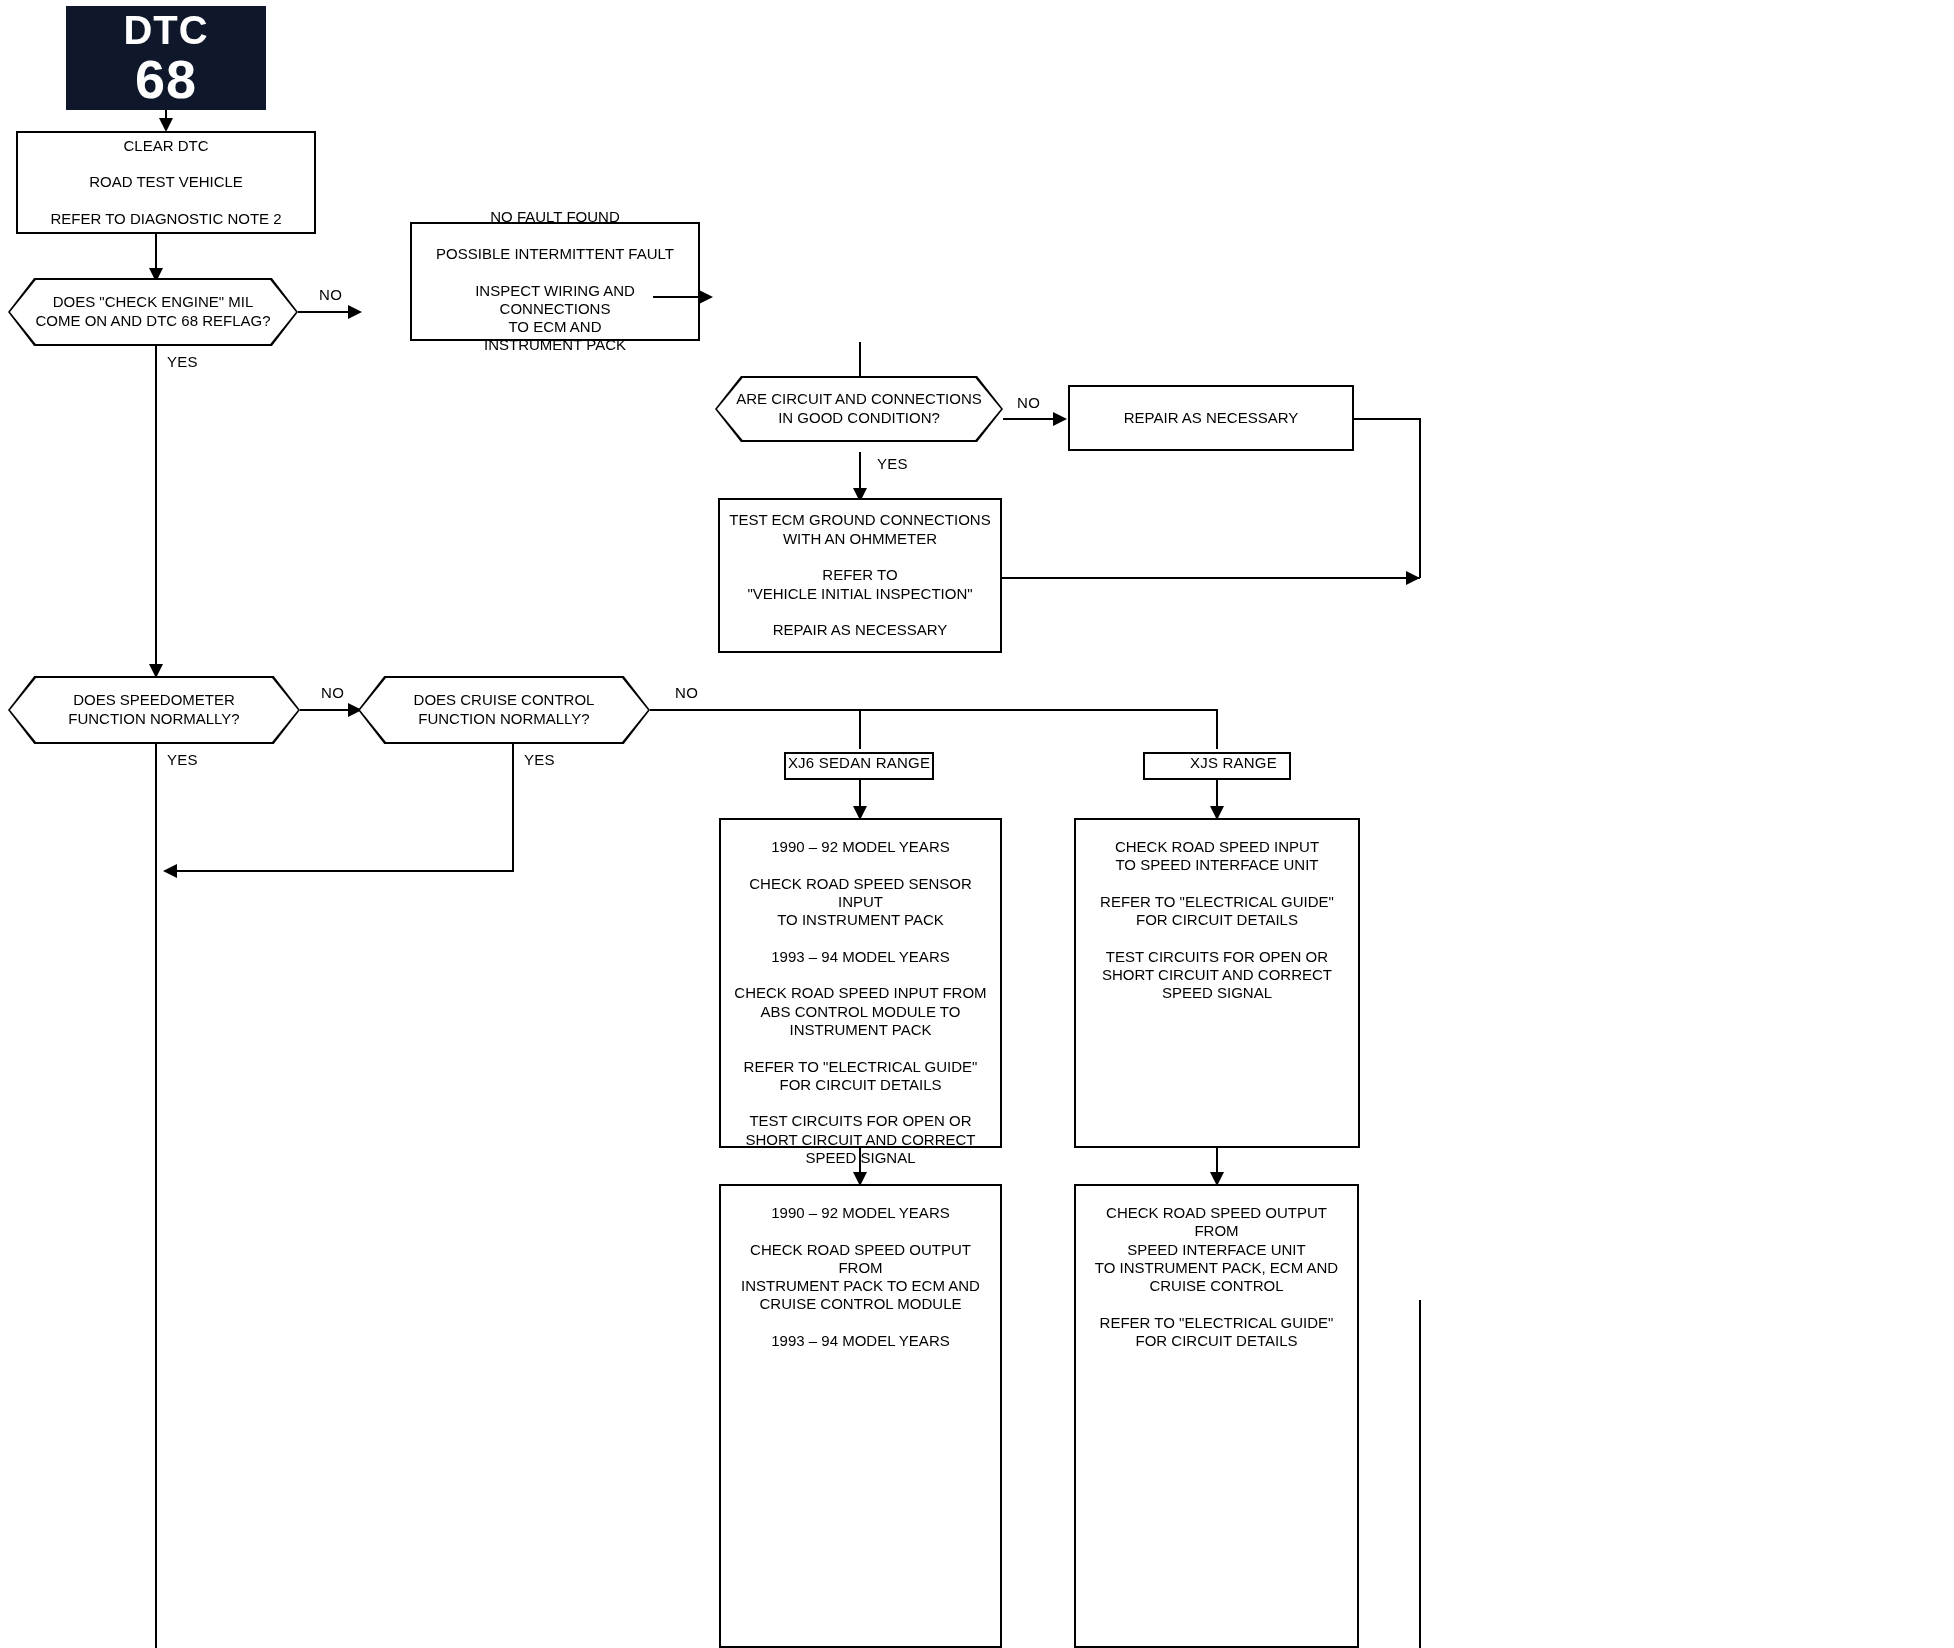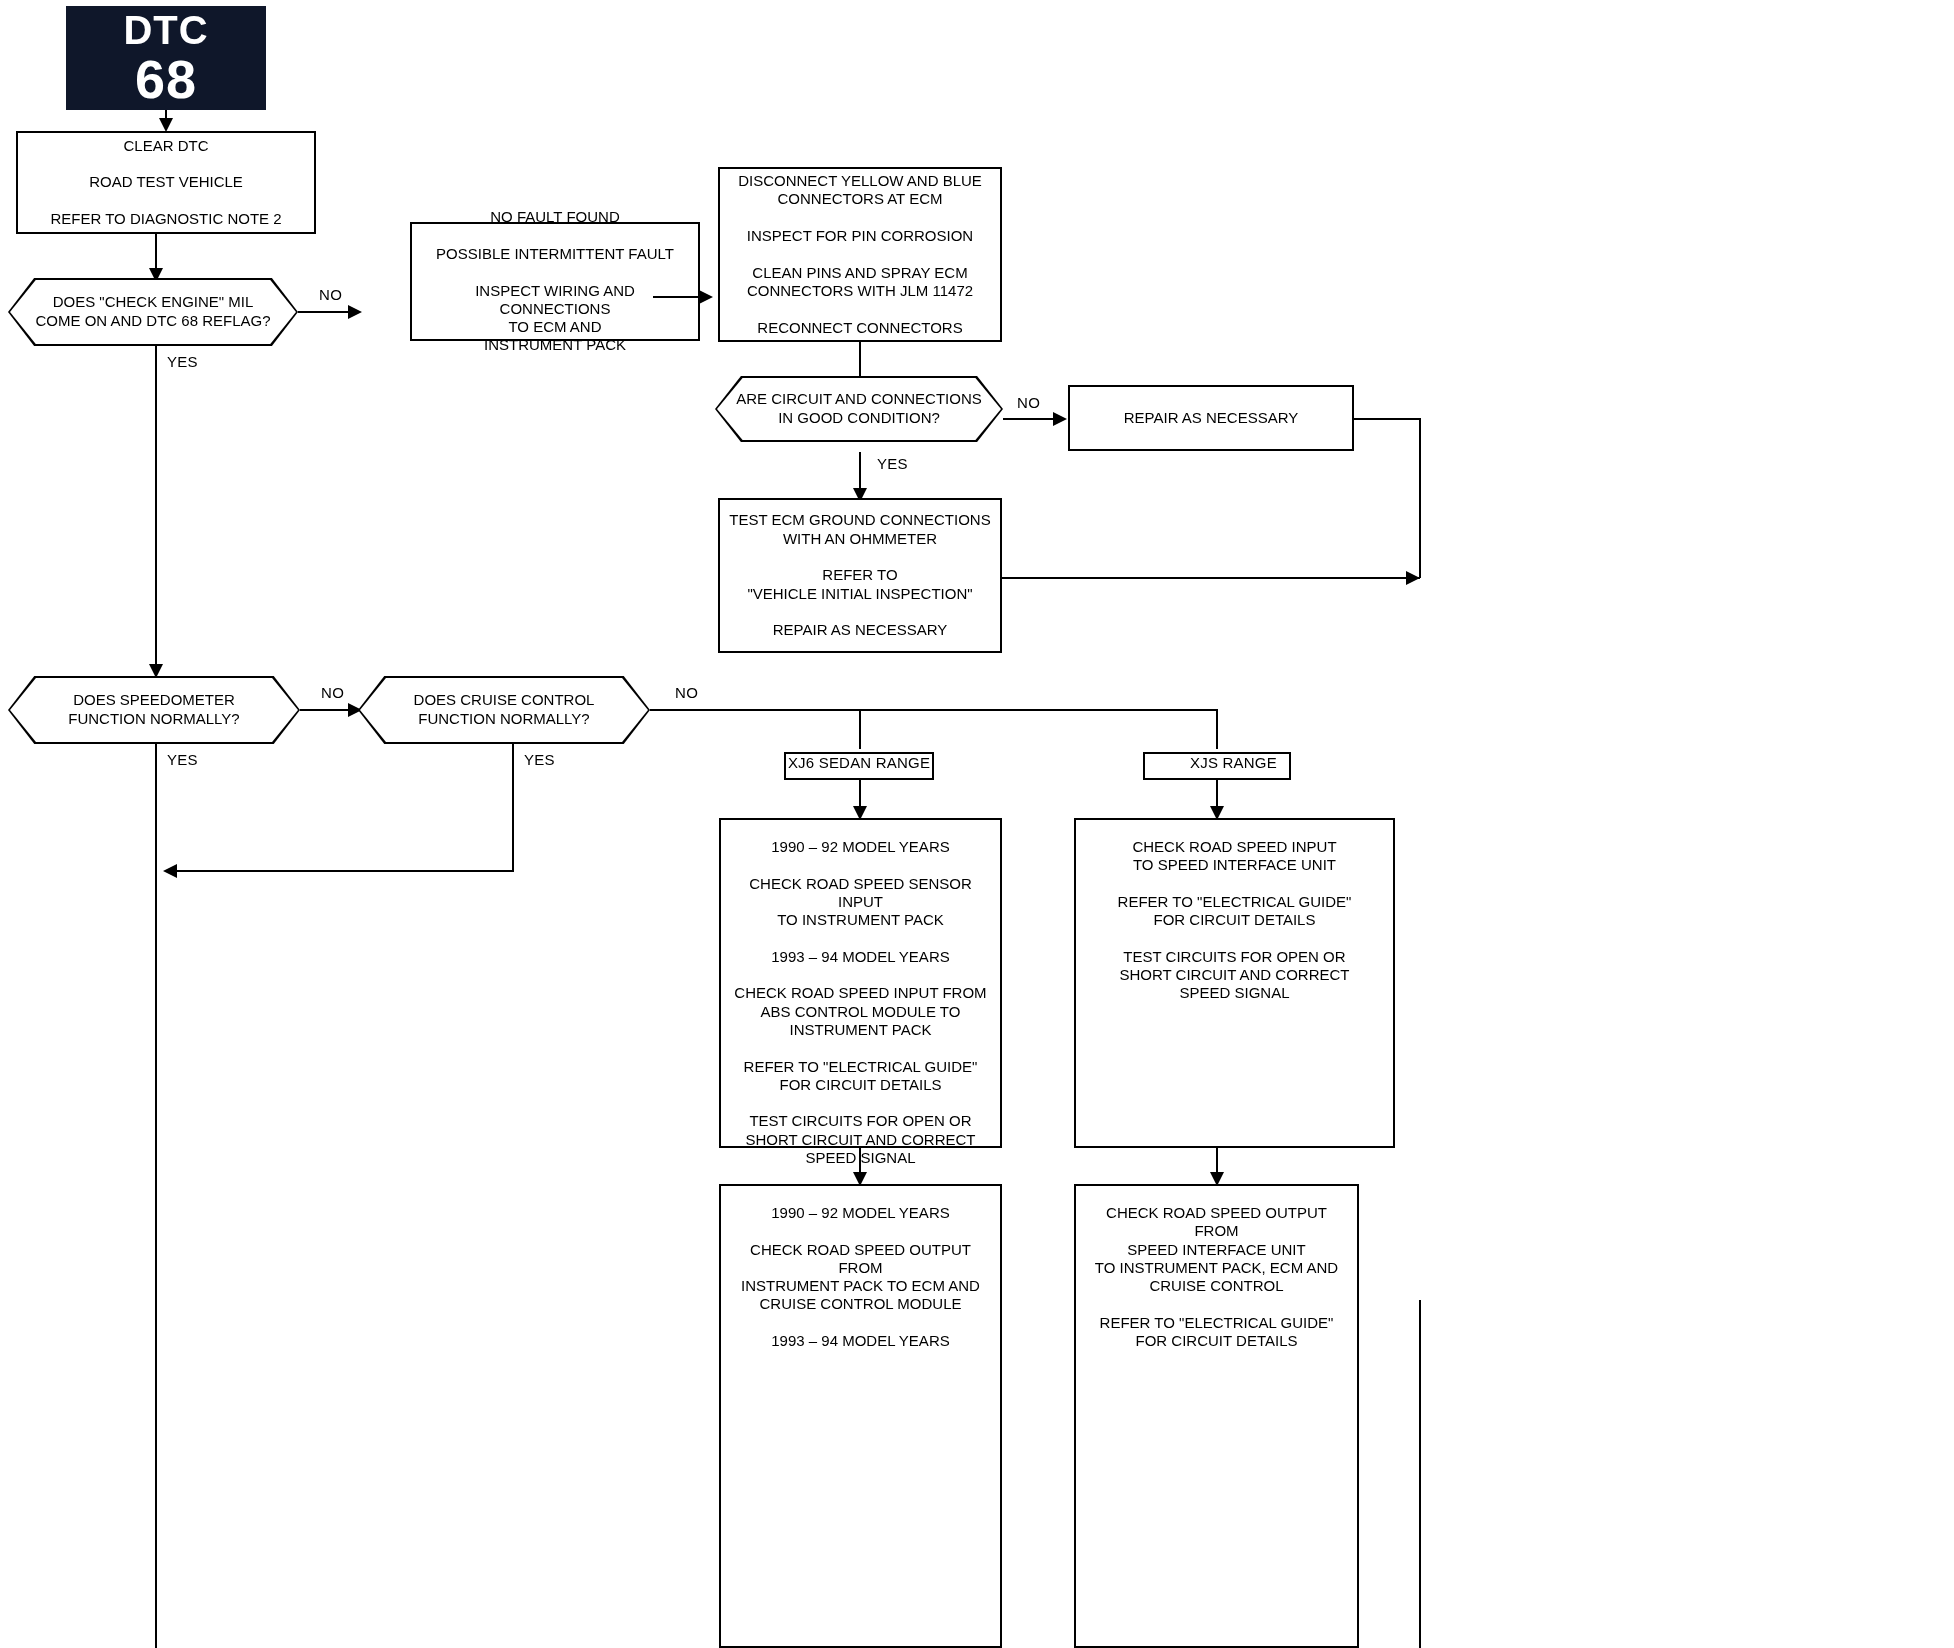--- a/index.html
+++ b/index.html
@@ -183,31 +183,20 @@
 
 POSSIBLE INTERMITTENT FAULT
 
 INSPECT WIRING AND CONNECTIONS
 TO ECM AND
 INSTRUMENT PACK</div>
   </div>
   <div class="hline" style="left:653px; top:296px; width:52px;"></div>
   <div class="arrow-right" style="left:699px; top:290px;"></div>
 
-  <div class="node-box" style="left:718px; top:167px; width:284px; height:175px; justify-content:center;">
-    <div class="para">DISCONNECT YELLOW AND BLUE
-CONNECTORS AT ECM
-
-INSPECT FOR PIN CORROSION
-
-CLEAN PINS AND SPRAY ECM
-CONNECTORS WITH JLM 11472
-
-RECONNECT CONNECTORS</div>
-  </div>
   <div class="vline" style="left:859px; top:342px; height:42px;"></div>
   <div class="arrow-down" style="left:853px; top:376px;"></div>
 
   <div class="hex" style="left:715px; top:376px; width:288px; height:66px;">
     <div class="hex-inner">
       <div class="para">ARE CIRCUIT AND CONNECTIONS
 IN GOOD CONDITION?</div>
     </div>
   </div>
 
@@ -297,21 +286,21 @@
 REFER TO "ELECTRICAL GUIDE"
 FOR CIRCUIT DETAILS
 
 TEST CIRCUITS FOR OPEN OR
 SHORT CIRCUIT AND CORRECT
 SPEED SIGNAL</div>
   </div>
   <div class="vline" style="left:859px; top:1148px; height:32px;"></div>
   <div class="arrow-down" style="left:853px; top:1172px;"></div>
 
-  <div class="node-box" style="left:1074px; top:818px; width:321px; height:330px; justify-content:flex-start; padding-top:18px;">
+  <div class="node-box" style="left:1074px; top:818px; width:286px; height:330px; justify-content:flex-start; padding-top:18px;">
     <div class="para">CHECK ROAD SPEED INPUT
 TO SPEED INTERFACE UNIT
 
 REFER TO "ELECTRICAL GUIDE"
 FOR CIRCUIT DETAILS
 
 TEST CIRCUITS FOR OPEN OR
 SHORT CIRCUIT AND CORRECT
 SPEED SIGNAL</div>
   </div>

